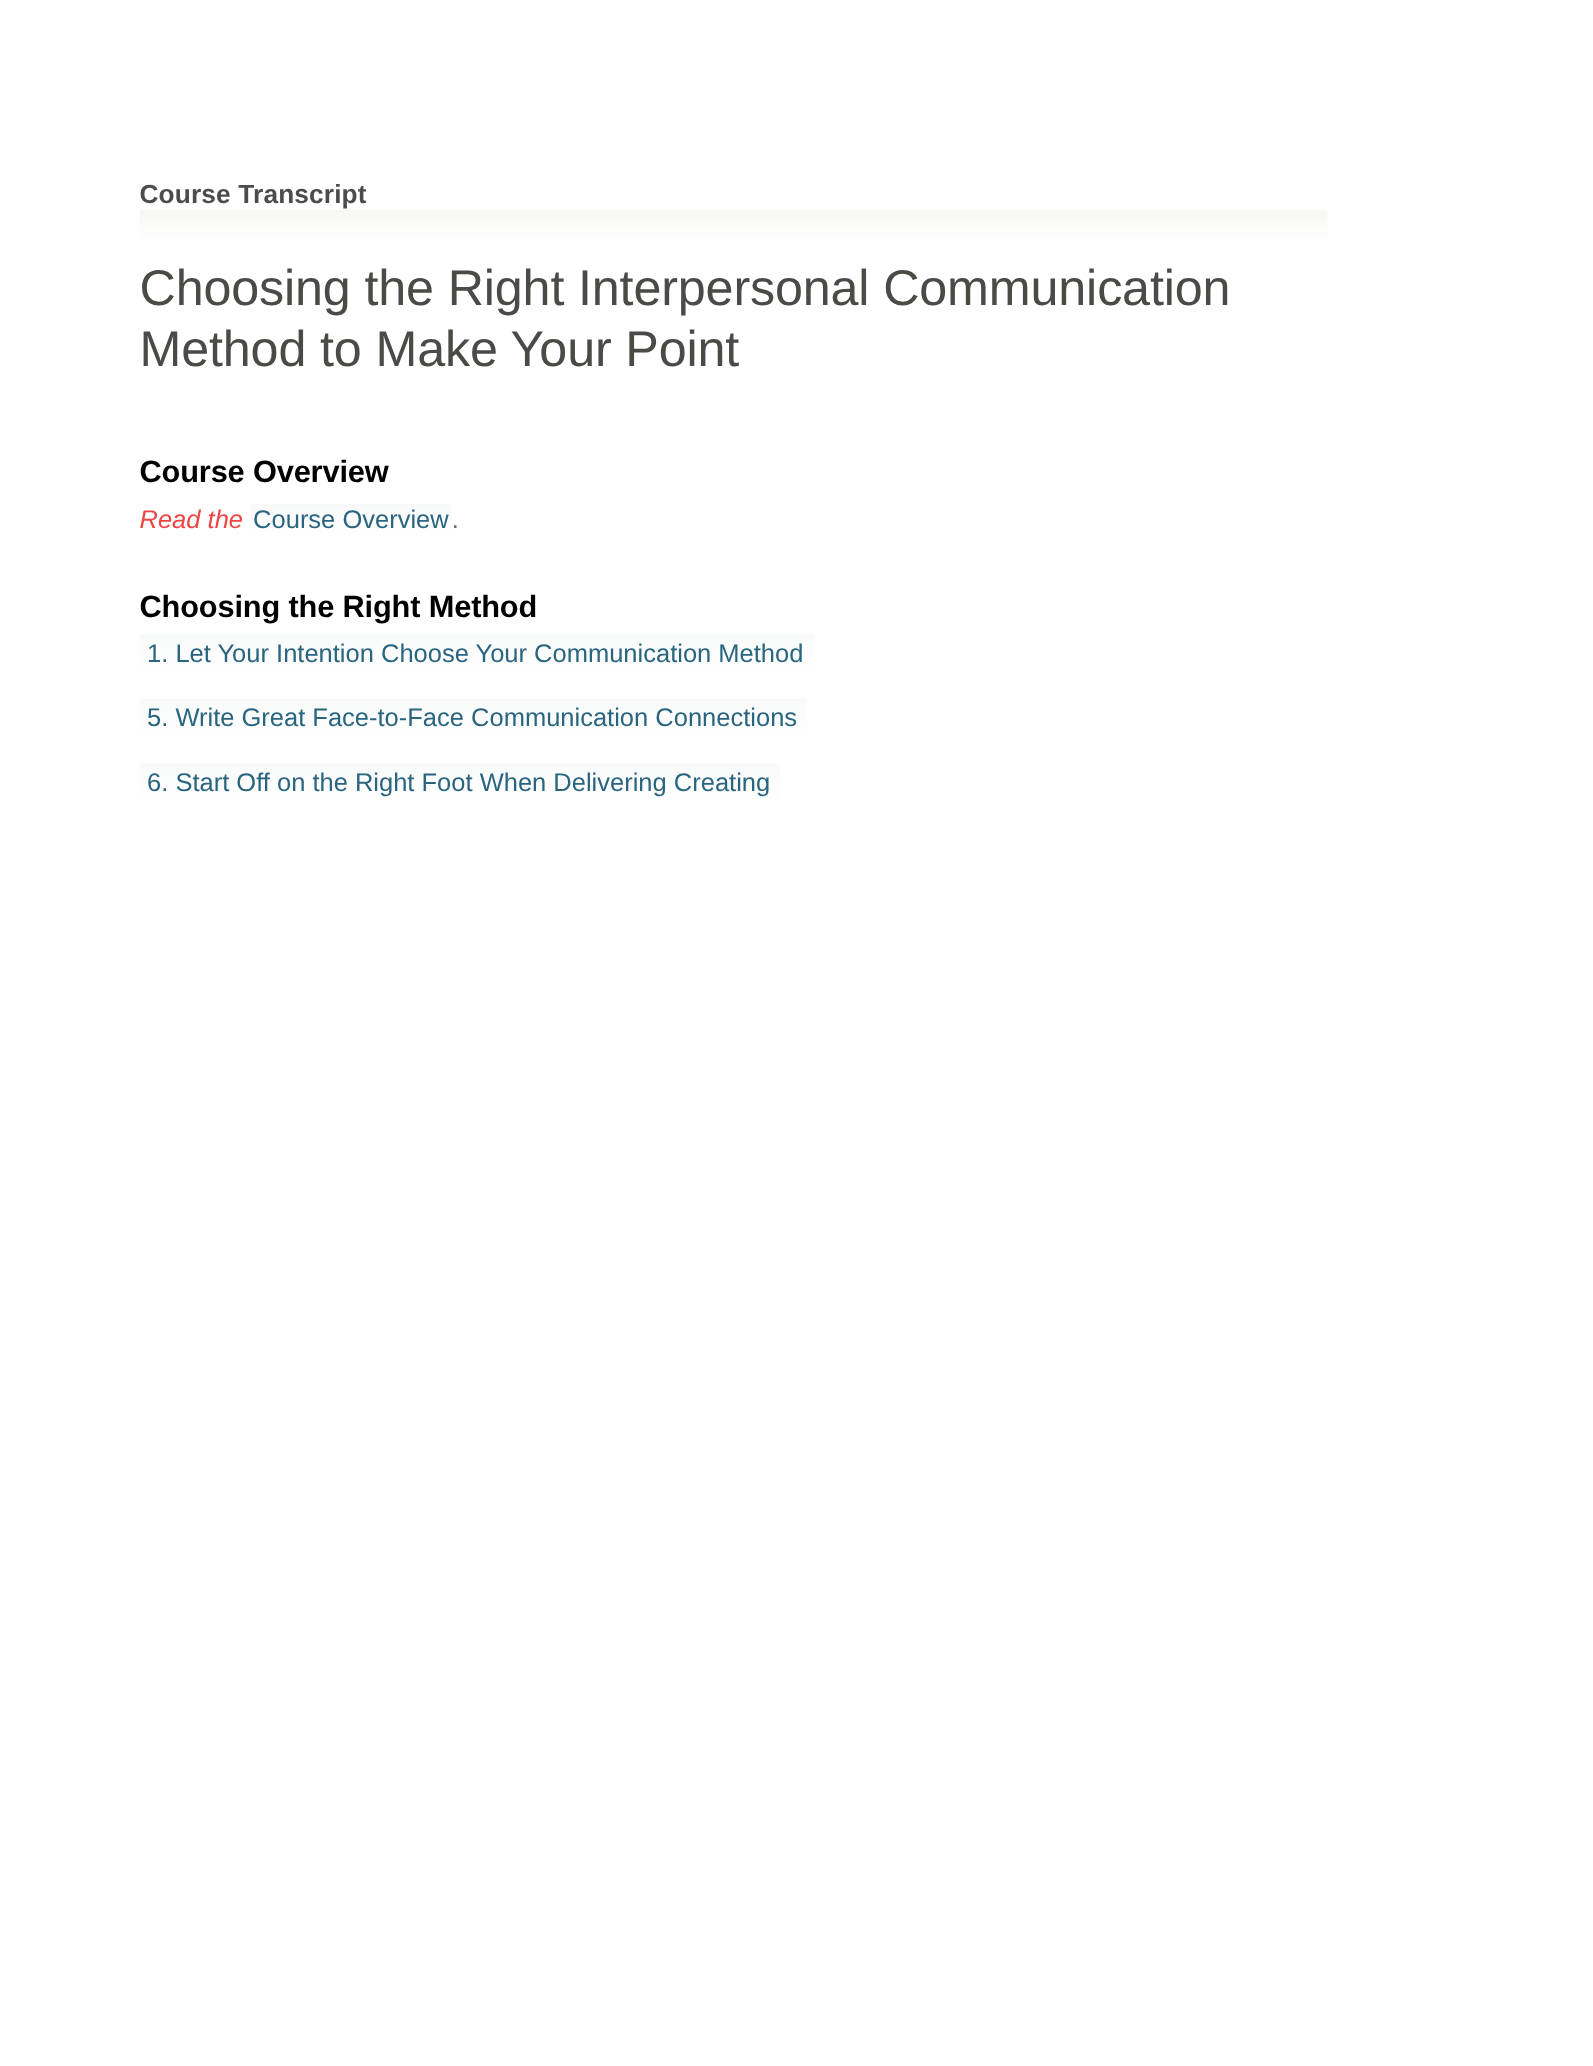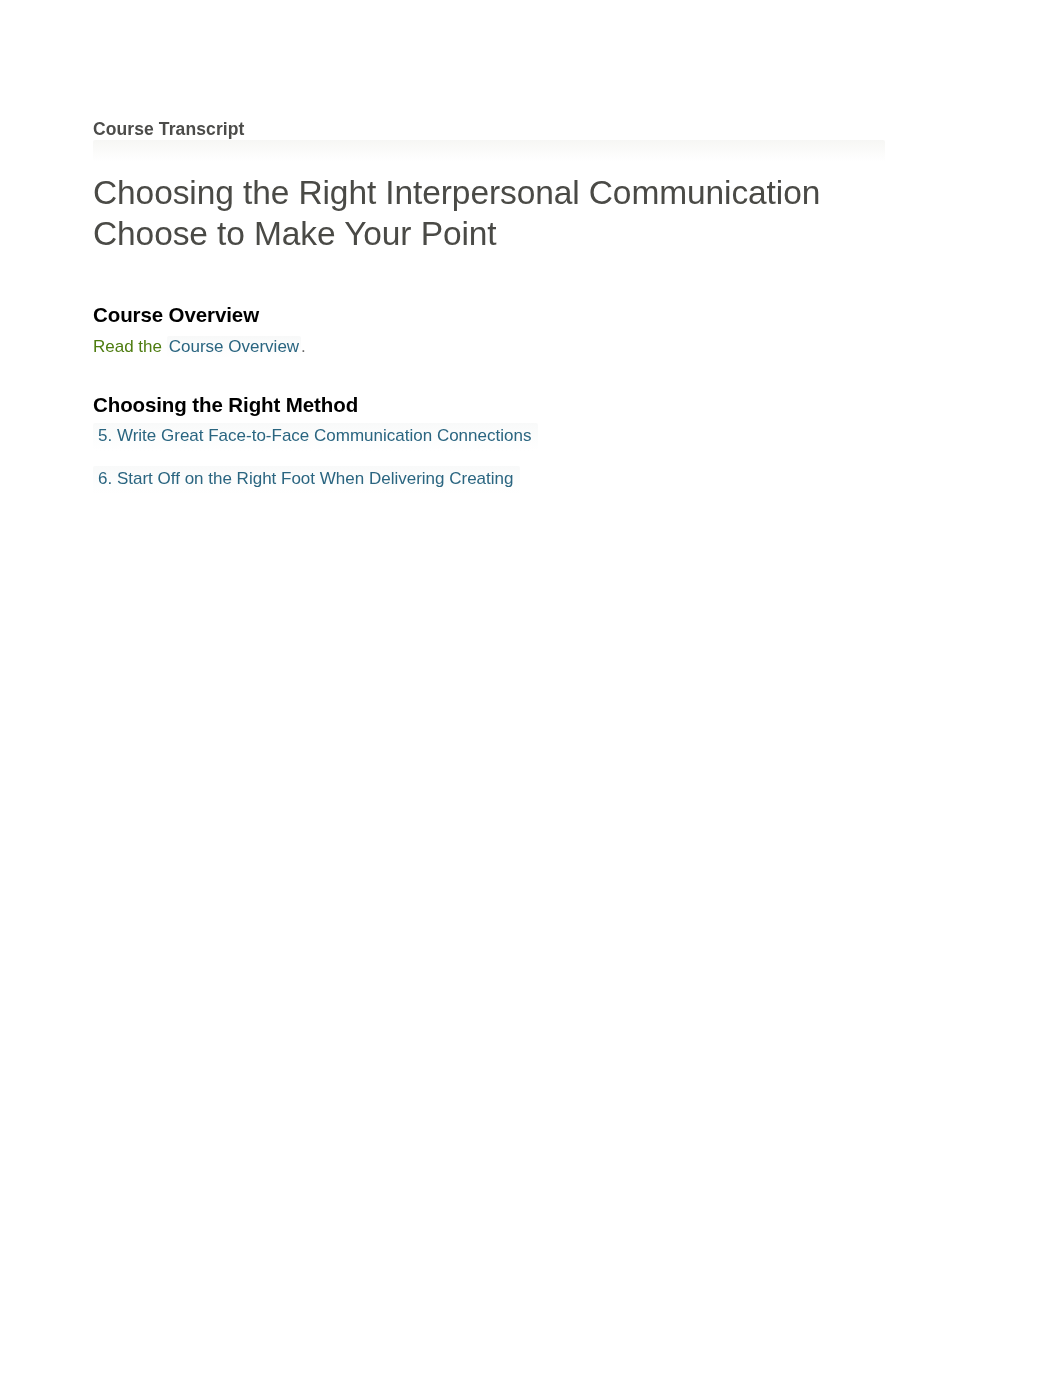--- a/index.html
+++ b/index.html
@@ -90,21 +90,21 @@
   .overview-line {
     position: absolute;
     top: 335px;
     left: 0;
     margin: 0;
     font-size: 17px;
     color: #4a4a4a;
     line-height: 23px;
     white-space: nowrap;
   }
-  .overview-line .lead { color: #4d7c0f; }
+  .overview-line .lead { color: #ef4444; font-style: italic; }
   .overview-line .trail { color: #6a6a6a; }
 
   .link {
     color: #2a6580;
     text-decoration: none;
     background: linear-gradient(180deg,
                 rgba(247,248,248,0.9) 0%,
                 rgba(252,252,252,0.45) 70%,
                 rgba(255,255,255,0) 100%);
     padding: 1px 2px 2px 2px;
@@ -151,32 +151,38 @@
 <body>
 
 <div class="page">
 
   <div class="header-band"></div>
 
   <div class="content">
 
     <div class="eyebrow">Course Transcript</div>
 
-    <h1 class="doc-title">Choosing the Right Interpersonal Communication Choose to Make Your Point</h1>
+    <h1 class="doc-title">Choosing the Right Interpersonal Communication Method to Make Your Point</h1>
 
     <h2 class="section-heading sec-overview">Course Overview</h2>
 
     <p class="overview-line">
       <span class="lead">Read the</span>
       <a class="link" href="#">Course Overview</a><span class="trail">.</span>
     </p>
 
     <h2 class="section-heading sec-method">Choosing the Right Method</h2>
 
     <ol class="method-list">
+      <li>
+        <a class="item-link" href="#">
+          <span class="item-num">1.</span>
+          <span>Let Your Intention Choose Your Communication Method</span>
+        </a>
+      </li>
       <li>
         <a class="item-link" href="#">
           <span class="item-num">5.</span>
           <span>Write Great Face-to-Face Communication Connections</span>
         </a>
       </li>
       <li>
         <a class="item-link" href="#">
           <span class="item-num">6.</span>
           <span>Start Off on the Right Foot When Delivering Creating</span>

